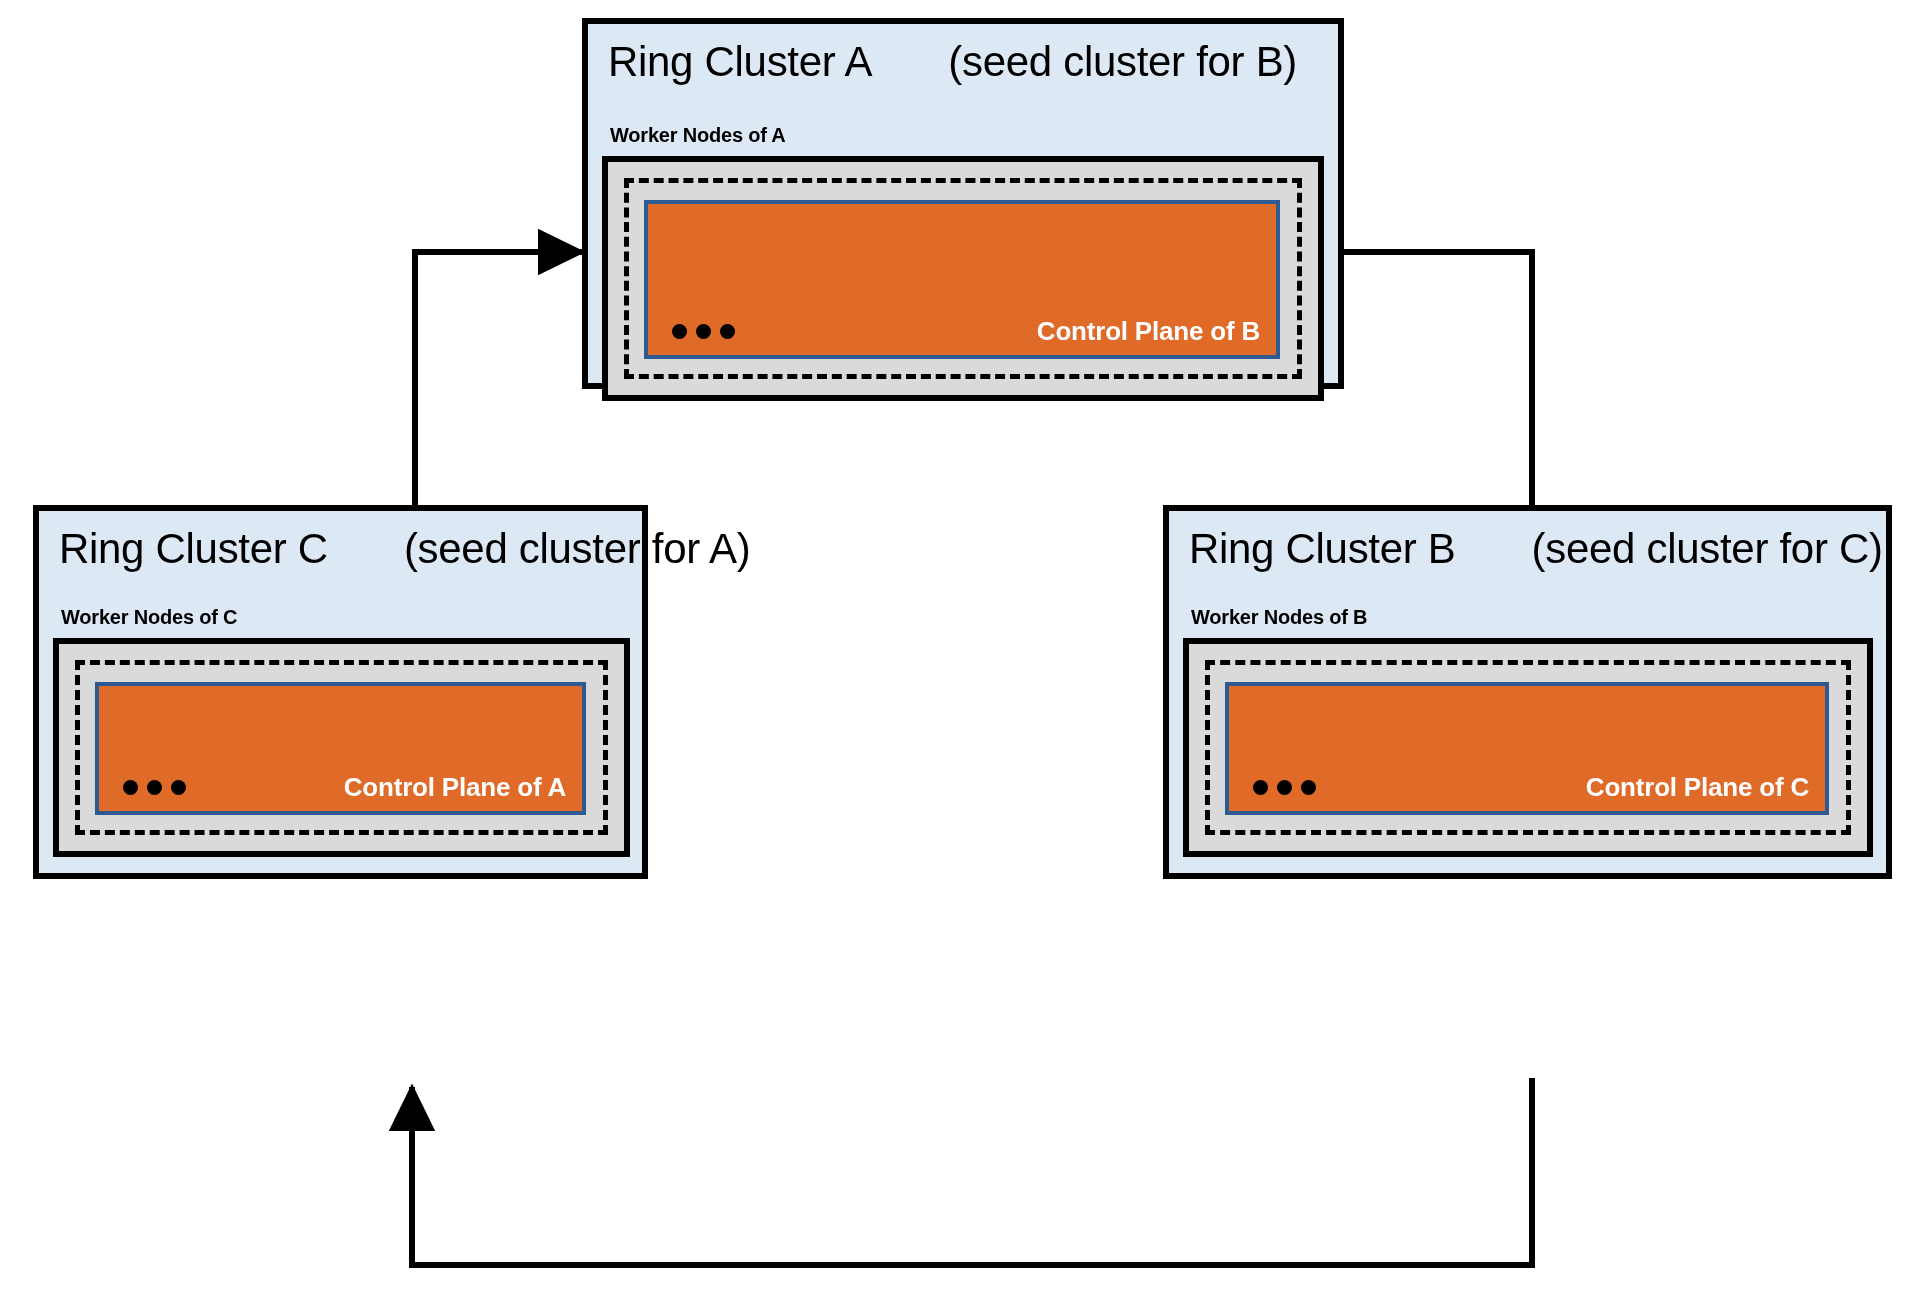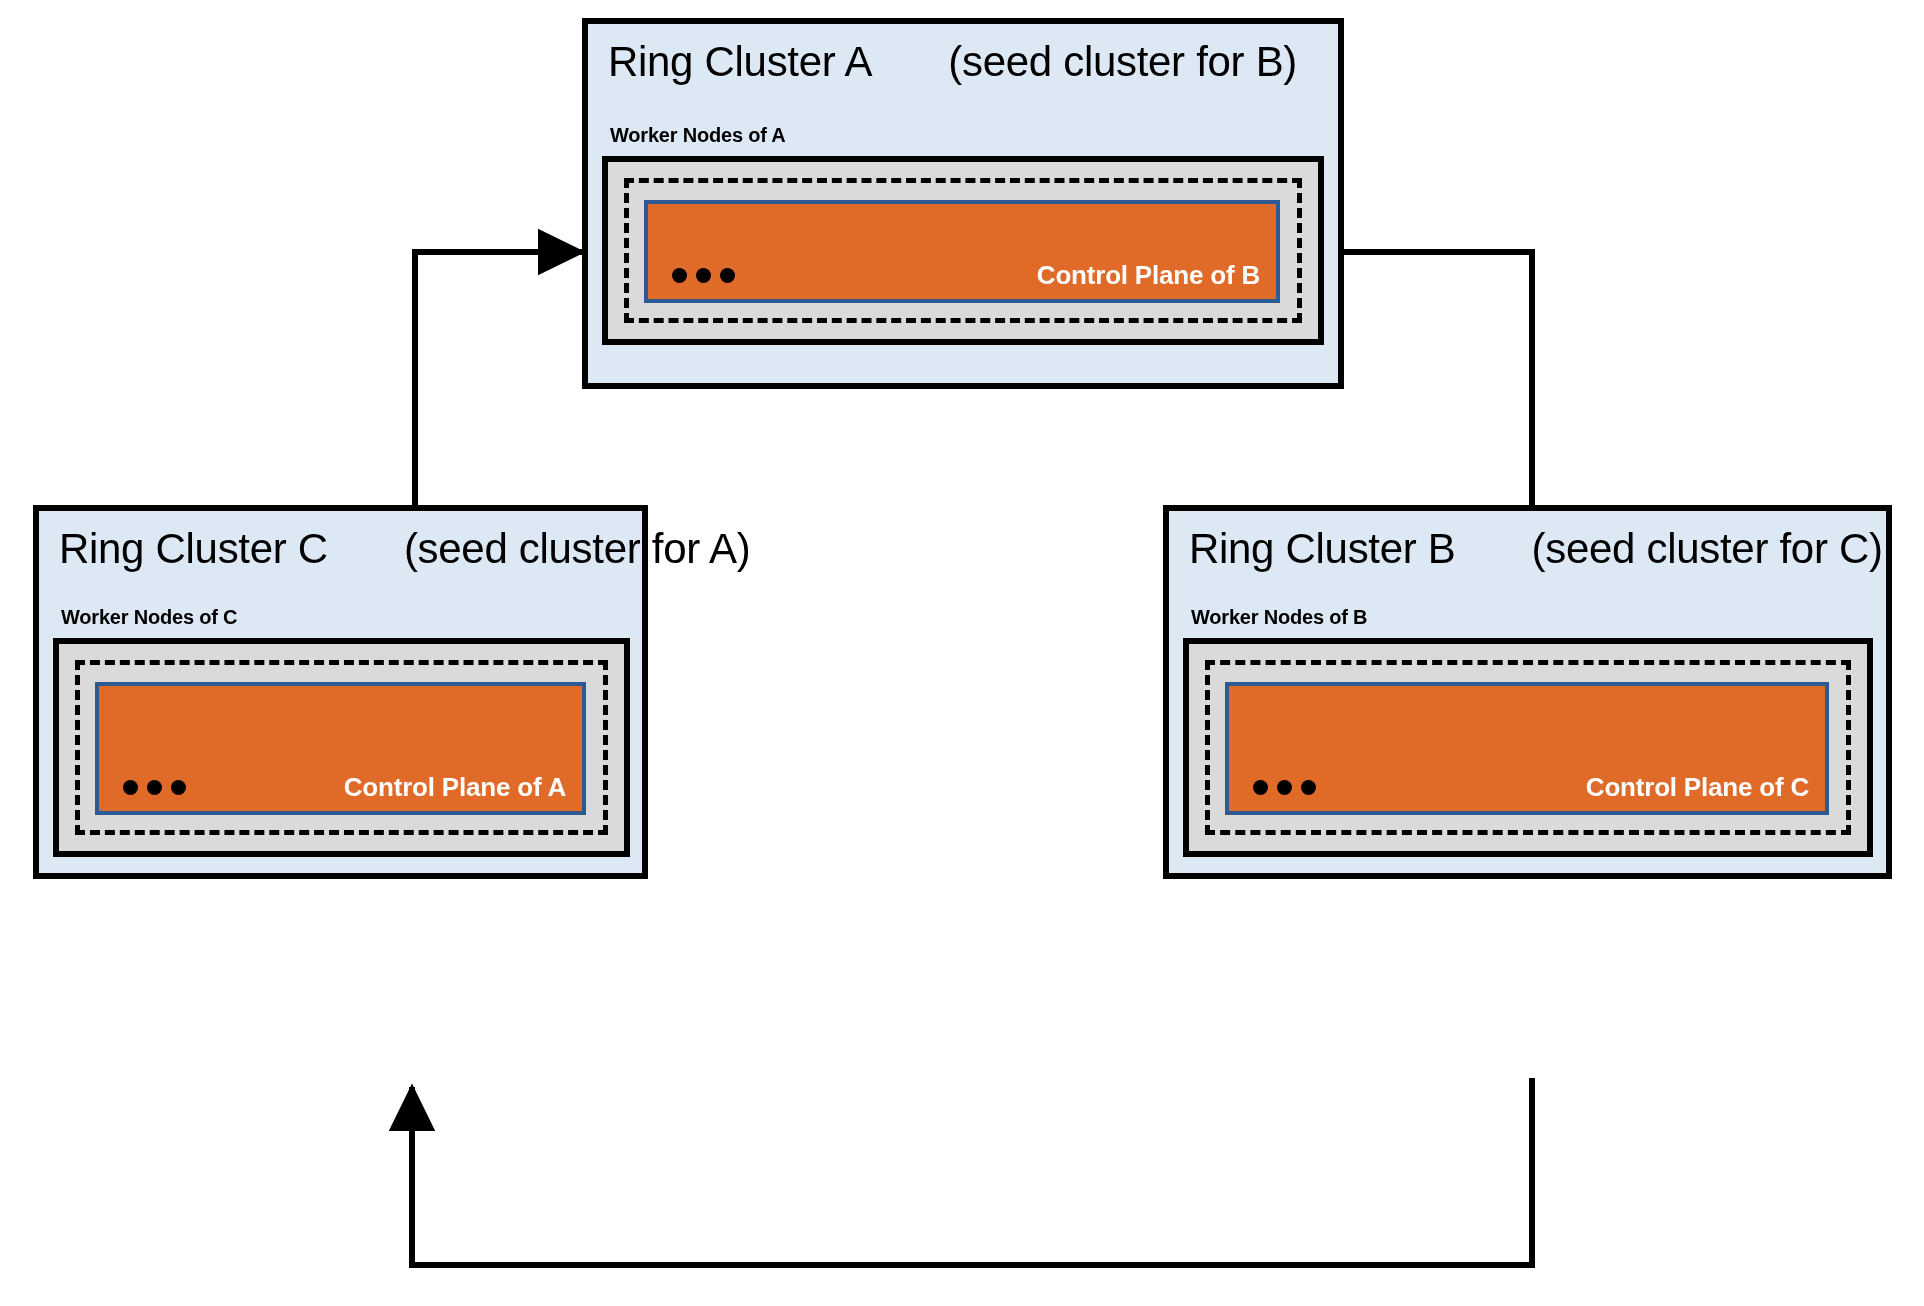--- a/index.html
+++ b/index.html
@@ -133,21 +133,21 @@
   </svg>
 
   <div class="cluster" style="left:582px; top:18px; width:762px; height:371px;">
 
     <div class="cluster-title">
       <span>Ring Cluster A</span><span class="seed">(seed cluster for B)</span>
     </div>
 
     <div class="worker-label" style="top:100px;">Worker Nodes of A</div>
 
-    <div class="worker-box" style="left:14px; top:132px; width:722px; height:189px;">
+    <div class="worker-box" style="left:14px; top:132px; width:722px; height:245px;">
 
       <div class="dashed-box" style="left:16px; top:16px; right:16px; bottom:16px;"></div>
 
       <div class="control-plane" style="left:36px; top:38px; right:38px; bottom:36px;">
         <div class="dots">
           <i></i>
             <i></i>
             <i></i>
         </div>
         <div class="cp-label">Control Plane of B</div>

